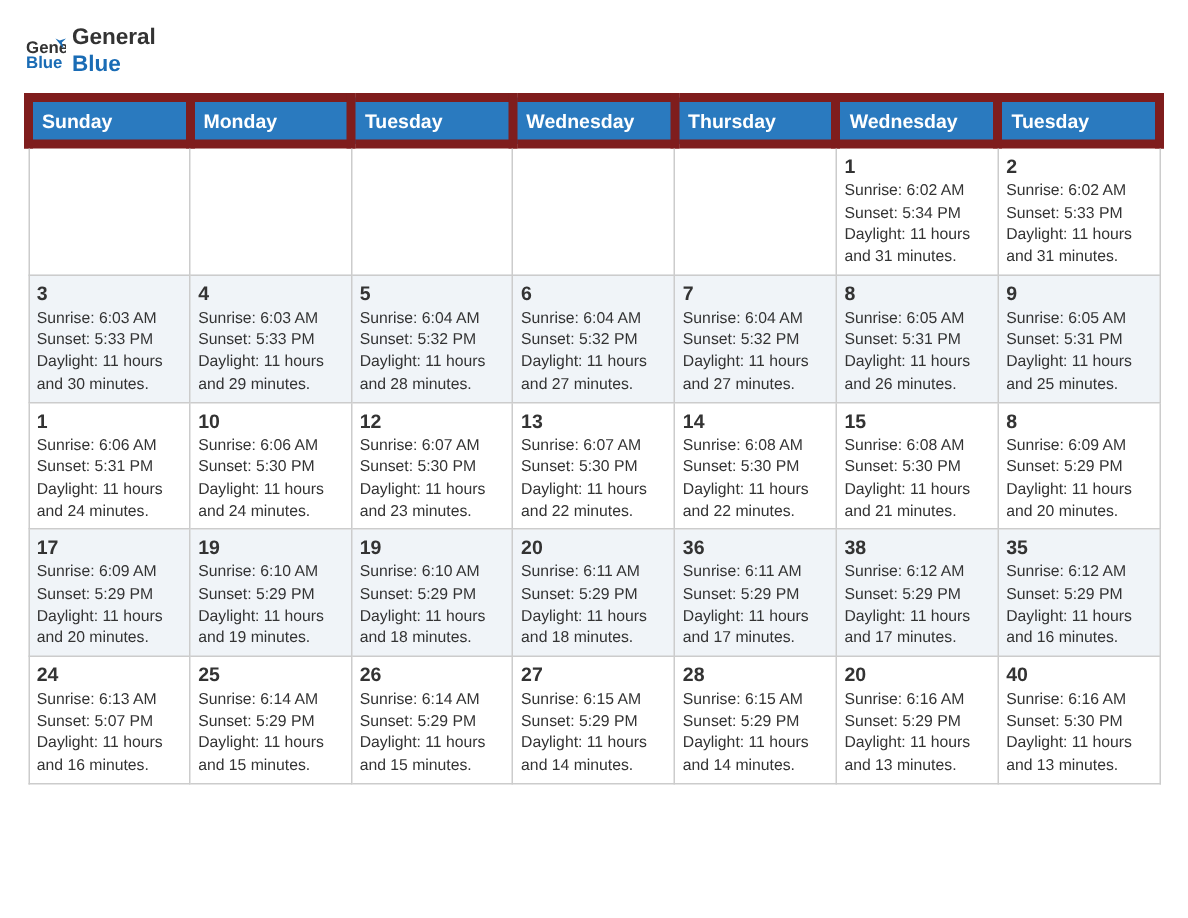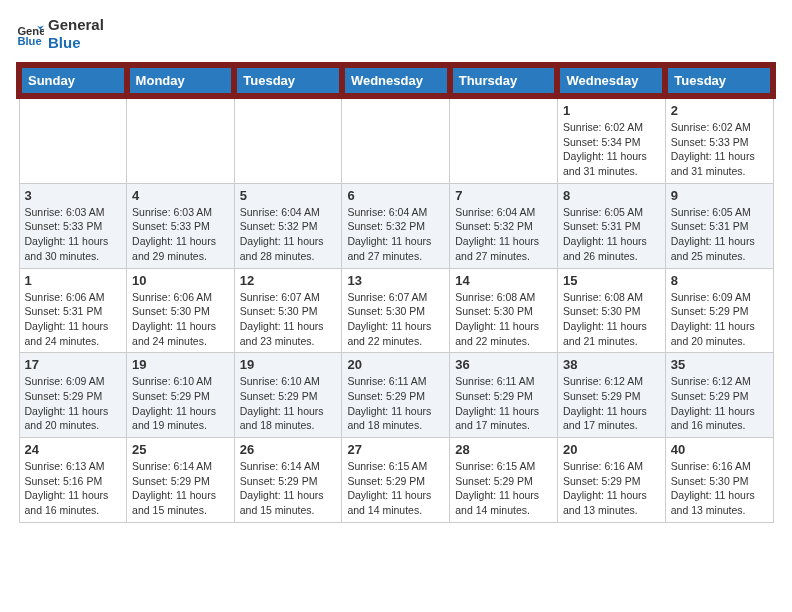--- a/index.html
+++ b/index.html
@@ -258,21 +258,21 @@
           <span class="day-number">35</span>
           <div class="cell-text" style="white-space: pre-line;">Sunrise: 6:12 AM
 Sunset: 5:29 PM
 Daylight: 11 hours and 16 minutes.</div>
         </td>
       </tr>
       <tr>
         <td>
           <span class="day-number">24</span>
           <div class="cell-text" style="white-space: pre-line;">Sunrise: 6:13 AM
-Sunset: 5:16 PM
+Sunset: 5:07 PM
 Daylight: 11 hours and 16 minutes.</div>
         </td>
         <td>
           <span class="day-number">25</span>
           <div class="cell-text" style="white-space: pre-line;">Sunrise: 6:14 AM
 Sunset: 5:29 PM
 Daylight: 11 hours and 15 minutes.</div>
         </td>
         <td>
           <span class="day-number">26</span>

